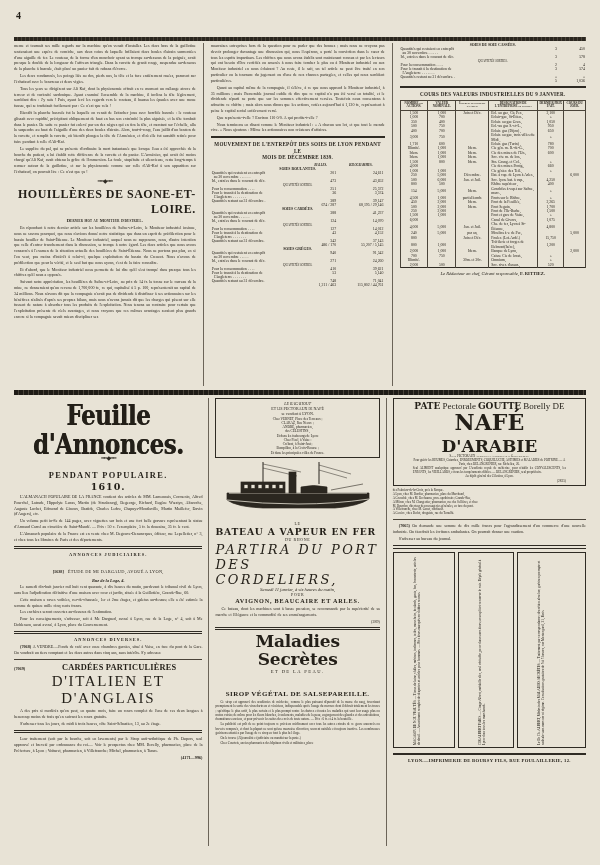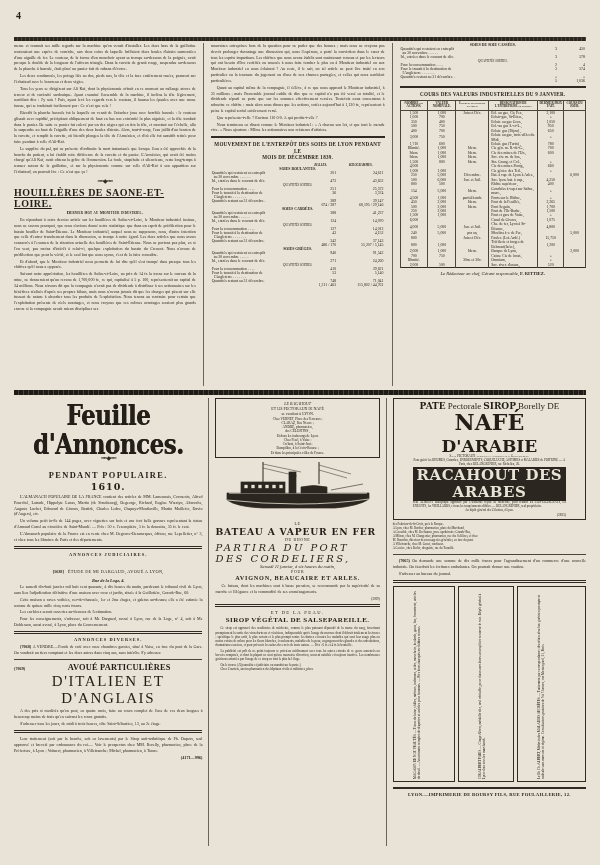--- a/index.html
+++ b/index.html
@@ -42,22 +42,22 @@
   .ucol.c3{width:34%;padding-left:7px;border-left:1px solid #6b6458;}
 
   .body-text{
     font-size:4.05px;line-height:1.44;text-align:justify;
     text-justify:inter-word;hyphens:auto;word-spacing:.2px;
   }
   .body-text p{margin:0 0 1px 0;text-indent:6px;}
   .body-text p.noind{text-indent:0;}
 
   .sec-title{
-    text-align:left;font-weight:bold;font-size:10px;
-    letter-spacing:.5px;margin:3px 0 1px 0;text-decoration:underline;
+    text-align:right;font-weight:bold;font-size:12px;
+    letter-spacing:.5px;margin:3px 0 1px 0;
   }
   .sec-sub{
     text-align:center;font-weight:bold;font-size:4.6px;
     font-variant:small-caps;margin-bottom:2px;letter-spacing:.2px;
   }
   .orn{
     text-align:center;font-size:6px;letter-spacing:-1px;
     color:#2d2820;margin:3px 0;line-height:1;
   }
   .orn:before{content:"━━◆━━";}
@@ -118,28 +118,28 @@
   .ad-title-sc{text-align:center;font-variant:small-caps;font-size:4.4px;letter-spacing:.3px;}
   .ad-title-it{text-align:center;font-style:italic;font-size:4.4px;font-weight:bold;}
   .mid-ad{text-align:center;font-weight:normal;font-size:15px;letter-spacing:1.6px;margin:1px 0;}
   .lecons{text-align:center;font-weight:bold;font-size:8.4px;letter-spacing:.2px;}
 
   
   .boat-wrap{text-align:center;margin:2px 0 1px 0;}
   .boat-sm{font-size:4px;font-variant:small-caps;letter-spacing:.6px;}
   .boat-t1{font-weight:bold;font-size:9.2px;letter-spacing:.8px;font-family:"DejaVu Serif",serif;}
   .boat-t2{font-weight:bold;font-size:13px;letter-spacing:1.2px;font-family:"DejaVu Serif",serif;line-height:1.05;}
-  .boat-t3{font-size:10px;letter-spacing:2.4px;font-style:italic;font-family:"DejaVu Serif",serif;}
+  .boat-t3{font-size:13px;letter-spacing:2.4px;font-style:italic;font-family:"DejaVu Serif",serif;}
   .boat-it{font-style:italic;font-size:4.6px;}
   .boat-dest{font-weight:bold;font-size:6.2px;letter-spacing:.8px;}
 
   .mal{font-family:"DejaVu Serif",serif;font-weight:bold;font-size:17px;
     text-align:center;letter-spacing:-.2px;line-height:1.05;margin:2px 0 0 0;}
   .mal-sub{text-align:center;font-variant:small-caps;font-size:4.6px;letter-spacing:1.4px;}
-  .mal-sub2{text-align:center;font-weight:bold;font-size:7px;letter-spacing:.5px;margin:1px 0 2px 0;}
+  .mal-sub2{text-align:center;font-weight:bold;font-size:7px;letter-spacing:.5px;margin:16px 0 2px 0;}
 
   .goutte{font-family:"DejaVu Serif",serif;font-weight:bold;font-size:14.5px;
     text-align:center;letter-spacing:-.2px;margin:2px 0 1px 0;}
 
   
   .box{border:1.3px solid #2f2b24;padding:2px 19px;box-sizing:border-box;}
   .nafe-big{font-family:"DejaVu Serif",serif;font-weight:bold;font-size:22px;
     text-align:center;line-height:1;letter-spacing:0px;}
   .raca{background:#2b2720;color:#e8e3d6;font-family:"DejaVu Serif",serif;
     font-weight:bold;font-size:15px;text-align:center;line-height:1.15;letter-spacing:.5px;}
@@ -666,21 +666,21 @@
       <div class="ann-head">ANNONCES DIVERSES.</div>
       <div class="body-text">
         <p>
           <span class="ad-ref">(7068)</span>
           <span class="ctr-sc" style="font-variant:small-caps;">A VENDRE.</span><span>—Fonds de café avec onze chambres garnies, situé à Vaise, en face du pont de la Gare. On voudrait un tiers comptant et les deux autres dans cinq ans, sans intérêts. S'y adresser.</span>
         </p>
       </div>
       <div class="sep-thin"></div>
       <div class="flexrow" style="align-items:baseline;">
         <span class="ad-ref" style="width:22px;">(7069)</span>
-        <span class="lecons" style="flex:1;">AVOUÉ PARTICULIÈRES</span>
+        <span class="lecons" style="flex:1;">CARDÉES PARTICULIÈRES</span>
       </div>
       <div class="mid-ad">D'ITALIEN ET D'ANGLAIS</div>
       <div class="body-text">
         <p>A des prix si modérés qu'on peut, en quatre mois, faire un cours complet de l'une de ces deux langues à beaucoup moins de frais qu'en suivant les cours gratuits.</p>
         <p>S'adresser tous les jours, de midi à trois heures, côte Saint-Sébastien, 13, au 2e étage.</p>
       </div>
       <div class="sep-dbl"></div>
       <div class="body-text">
         <p>Leur traitement (soit par la bouche, soit en lavements) par le Sirop anti-arthritique de Ph. Dupors, seul approuvé et breveté par ordonnance du roi.— Voir le prospectus chez MM. Borelly, pharmacien, place de la Préfecture, à Lyon ; Voituret, pharmacien, à Villefranche; Michel, pharmacien, à Tarare.</p>
       </div>
@@ -733,45 +733,45 @@
       <div class="boat-t3">PARTIRA DU PORT DES CORDELIERS,</div>
       <div style="text-align:center;" class="boat-it">Samedi 11 janvier, à six heures du matin,</div>
       <div style="text-align:center;" class="boat-sm">POUR</div>
       <div style="text-align:center;" class="boat-dest">AVIGNON, BEAUCAIRE ET ARLES.</div>
       <div class="body-text" style="margin-top:2px;">
         <p>Ce bateau, dont les machines sont à basse pression, se recommande par la supériorité de sa marche et l'élégance et la commodité de ses emménagements.</p>
       </div>
       <div style="text-align:right;font-size:4px;">(289)</div>
 
       <div class="sep-dbl"></div>
+      <div class="mal">Maladies Secrètes</div>
       <div class="mal-sub">ET DE LA PEAU.</div>
       <div class="mal-sub2">SIROP VÉGÉTAL DE SALSEPAREILLE.</div>
       <div class="tiny">
         <p style="margin:0 0 1px 0;text-indent:5px;">Ce sirop est approuvé des académies de médecine, comme le plus puissant dépuratif de la masse du sang, favorisant promptement la sortie des virus dartreux et vénériens, indispensable après l'usage du mercure dont il détruit totalement les traces ; spécifique le plus actif, le plus certain et le plus prompt contre les dartres et toutes les maladies qui sont leur usage plus ou moins voisin; de même pour les fleurs blanches, écoulements, maladies de la peau, engorgement des glandes et des articulations, rhumatismes anciens, et pour prévenir les suites des excès de toute nature. — Prix : 6 fr. et 4 fr. la bouteille.</p>
         <p style="margin:0 0 1px 0;text-indent:5px;">La publicité est prêt de ne point toujours ce précieux médicament avec tous les autres extraits de ce genre annoncés ou brevets composés, et dont la plupart ne sont qu'une mauvaise décoction, souvent nuisible et toujours inactive. Les nombreuses guérisons attestées par l'usage de ce sirop en font le plus bel éloge.</p>
         <p style="margin:0;text-indent:5px;">On le trouve (Aljournalist et judiciaire ou mandat sur la poste.)</p>
         <p style="margin:0;text-indent:5px;">Chez Courtois, ancien pharmacien des hôpitaux civils et militaires, place</p>
       </div>
     </div>
 
     <div class="lcol l3">
       <div class="box">
         <div class="pate-row">
           <span class="pate-a">PATE</span>
           <span class="pate-b">Pectorale</span>
-          <span class="pate-a">SIROP</span>
+          <span class="pate-a">GOUTTE</span>
           <span class="pate-b">Borelly DE</span>
         </div>
         <div class="nafe-big">
           <span>NAFÉ</span>
           <span style="font-size:17px;">D'ARABIE</span>
         </div>
         <div class="tiny3 ctr-sc" style="text-align:center;">Seuls PECTORAUX approuvés et autorisés par le Gouvernement.</div>
         <div class="tiny3" style="text-align:center;">Pour guérir les RHUMES, Catarrhes, ENROUEMENTS, COQUELUCHE, ASTHMES et MALADIES de POITRINE. — A Paris, chez DELANGRENIER, rue Richelieu, 26.</div>
-        <div class="raca">RACAHOUT DES ARABES</div>
         <div class="tiny3">Seul ALIMENT analeptique approuvé par l'Académie royale de médecine, pour rétablir les CONVALESCENTS, les ENFANTS, les VIEILLARDS, et tous les tempéraments débiles. — DELANGRENIER, seul propriétaire.</div>
         <div class="tiny3" style="text-align:center;">Au dépôt général des Célestins, à Lyon.</div>
         <div style="text-align:right;font-size:3.4px;">(2835)</div>
       </div>
 
       <div class="tiny3" style="margin-top:3px;">des Palmiers-de-la-Croix, près la Rocque.</div>
       <div class="tiny3">
         <div>A Lyon, chez M. Bordier, pharmacien, place du Marchand,</div>
         <div>A Grenoble, chez M. Dechaume, pros. apothicaire; Grande-Rue,</div>
         <div>A Mâcon, chez M. Chargeotier, pharmacien, rue des Sellières, et chez</div>

